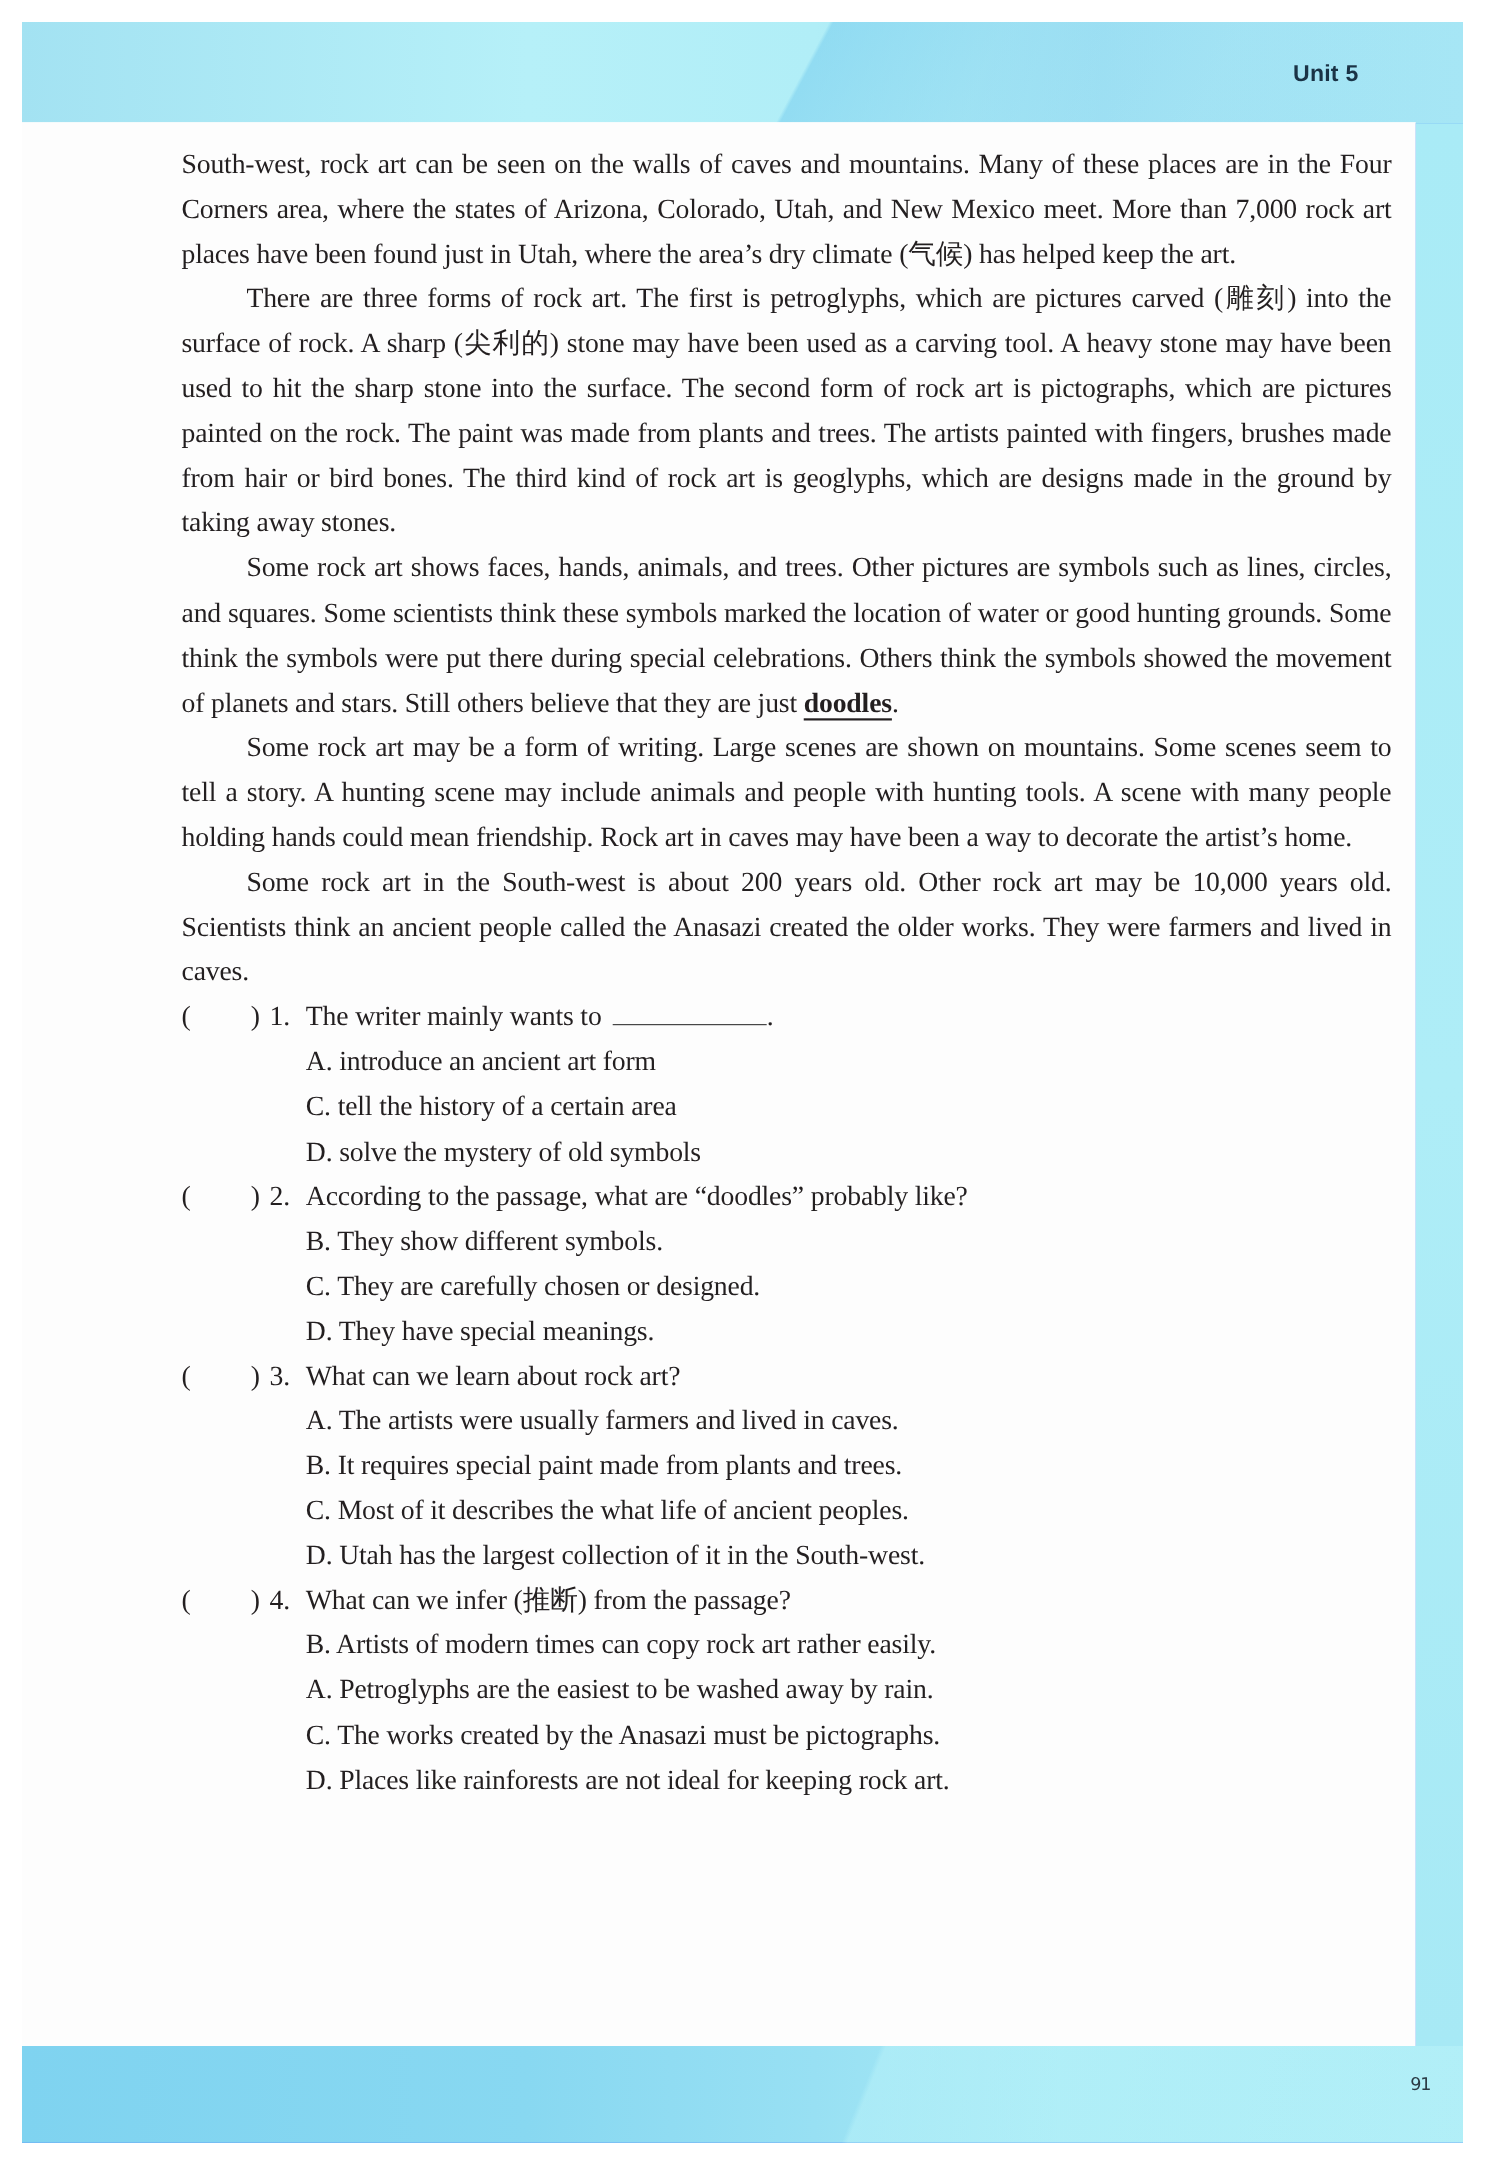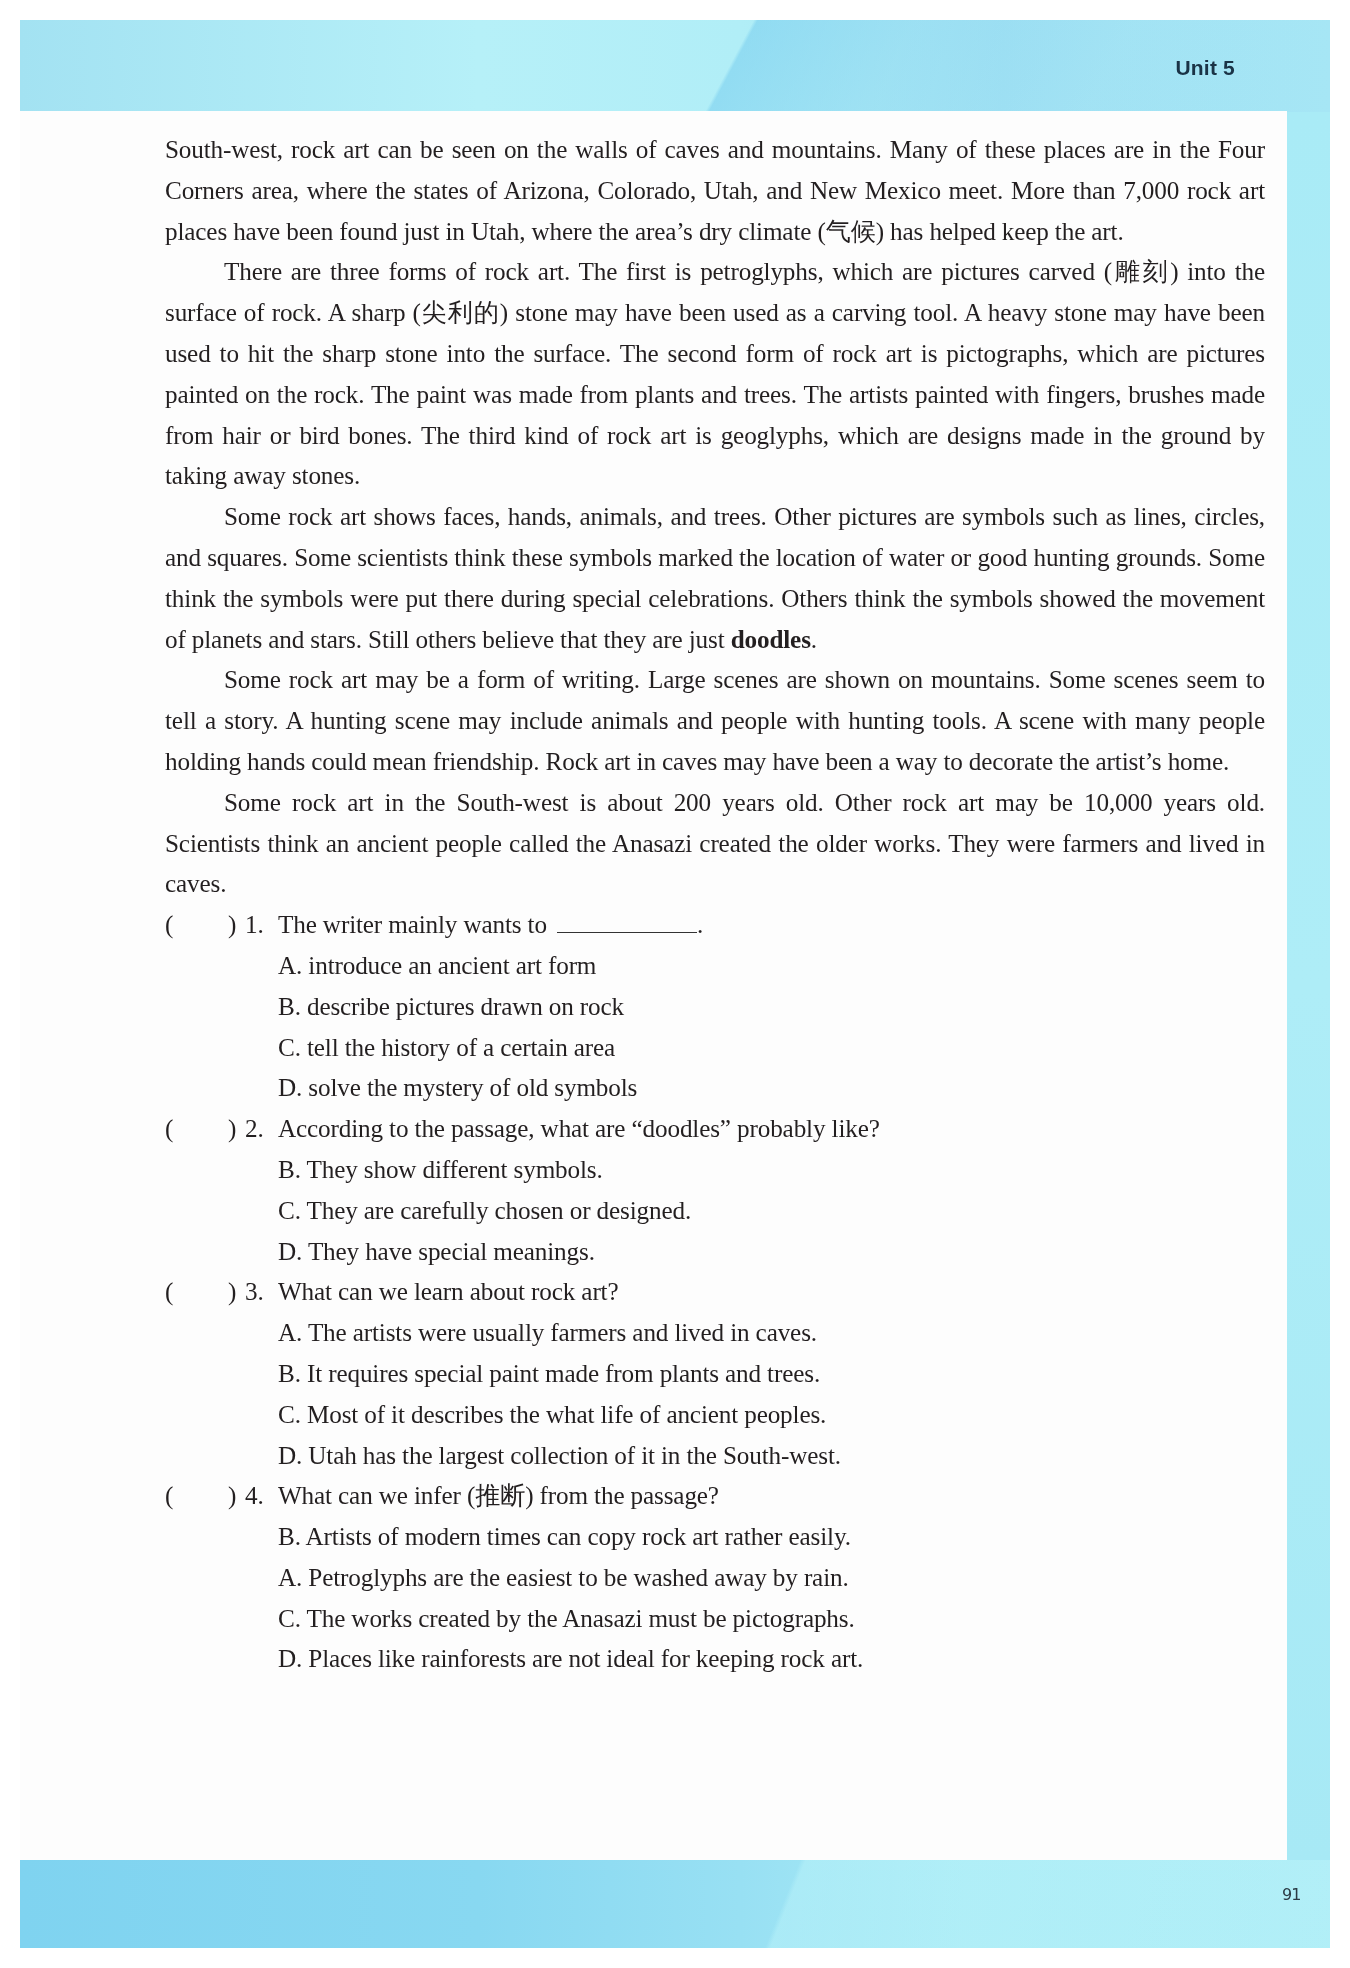--- a/index.html
+++ b/index.html
@@ -100,20 +100,21 @@
     .para {
       margin: 0;
       text-align: justify;
       text-align-last: left;
     }
     .para.indent {
       text-indent: 59px;
     }
     .doodles {
       font-weight: bold;
+      text-decoration: underline;
       text-underline-offset: 6px;
       text-decoration-thickness: 1.5px;
     }
     .question {
       position: relative;
       height: 40.8px;
       white-space: nowrap;
     }
     .paren-open {
       position: absolute;
@@ -166,21 +167,20 @@
       <p class="para indent">Some rock art in the South-west is about 200 years old. Other rock art may be 10,000 years old. Scientists think an ancient people called the Anasazi created the older works. They were farmers and lived in caves.</p>
 
       <div>
         <div class="question">
           <span class="paren-open">(</span>
           <span class="paren-close">)</span>
           <span class="q-num">1.</span>
           <span class="q-text"><span>The writer mainly wants to</span> <span class="blank"></span><span>.</span></span>
         </div>
         <div class="option">A. introduce an ancient art form</div>
-        <div class="option">B. describe pictures drawn on rock</div>
         <div class="option">C. tell the history of a certain area</div>
         <div class="option">D. solve the mystery of old symbols</div>
       </div>
 
       <div>
         <div class="question">
           <span class="paren-open">(</span>
           <span class="paren-close">)</span>
           <span class="q-num">2.</span>
           <span class="q-text">According to the passage, what are “doodles” probably like?</span>

